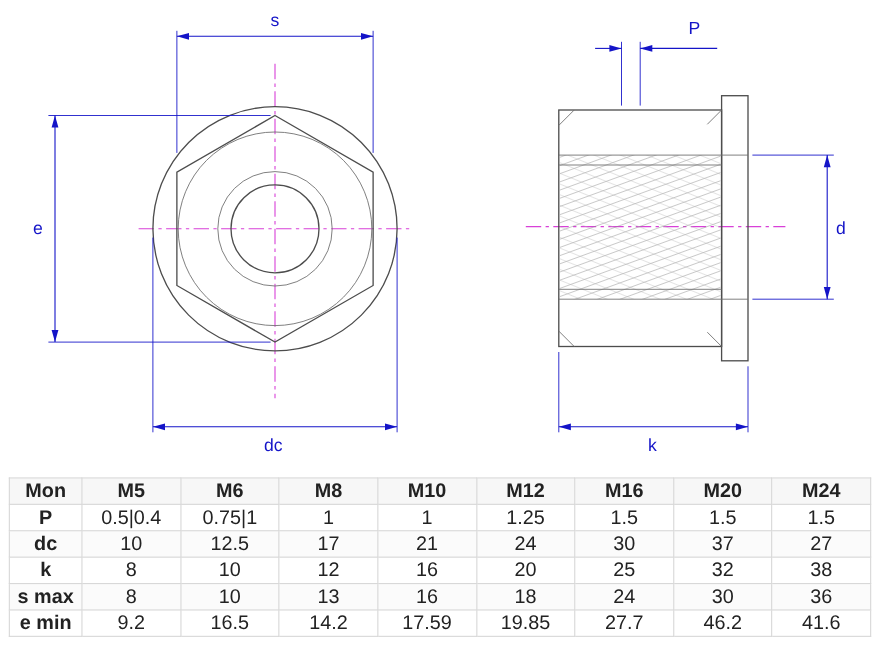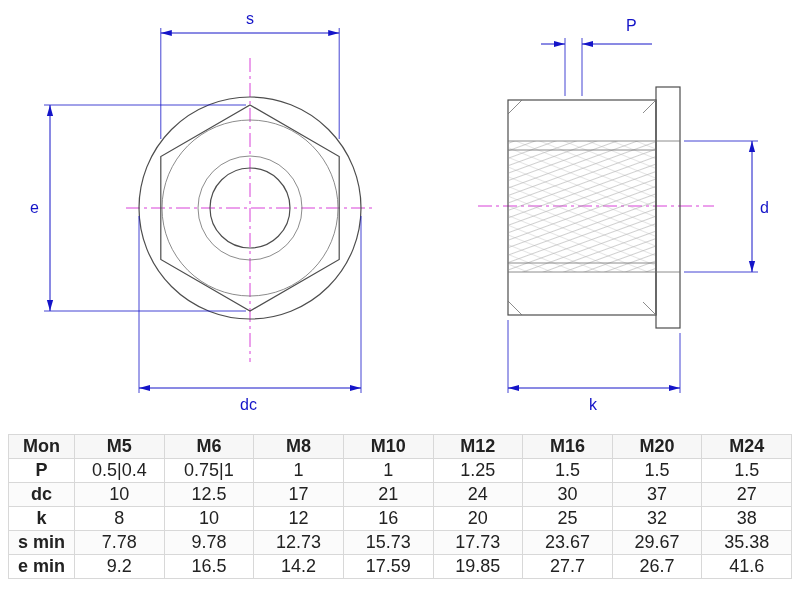--- a/index.html
+++ b/index.html
@@ -165,35 +165,35 @@
         <td>8</td>
         <td>10</td>
         <td>12</td>
         <td>16</td>
         <td>20</td>
         <td>25</td>
         <td>32</td>
         <td>38</td>
       </tr>
       <tr>
-        <th>s min</th>
-        <td>7.78</td>
-        <td>9.78</td>
-        <td>12.73</td>
-        <td>15.73</td>
-        <td>17.73</td>
-        <td>23.67</td>
-        <td>29.67</td>
-        <td>35.38</td>
+        <th>s max</th>
+        <td>8</td>
+        <td>10</td>
+        <td>13</td>
+        <td>16</td>
+        <td>18</td>
+        <td>24</td>
+        <td>30</td>
+        <td>36</td>
       </tr>
       <tr>
         <th>e min</th>
         <td>9.2</td>
         <td>16.5</td>
         <td>14.2</td>
         <td>17.59</td>
         <td>19.85</td>
         <td>27.7</td>
-        <td>26.7</td>
+        <td>46.2</td>
         <td>41.6</td>
       </tr>
     </tbody>
 </table>
 
 </body></html>

